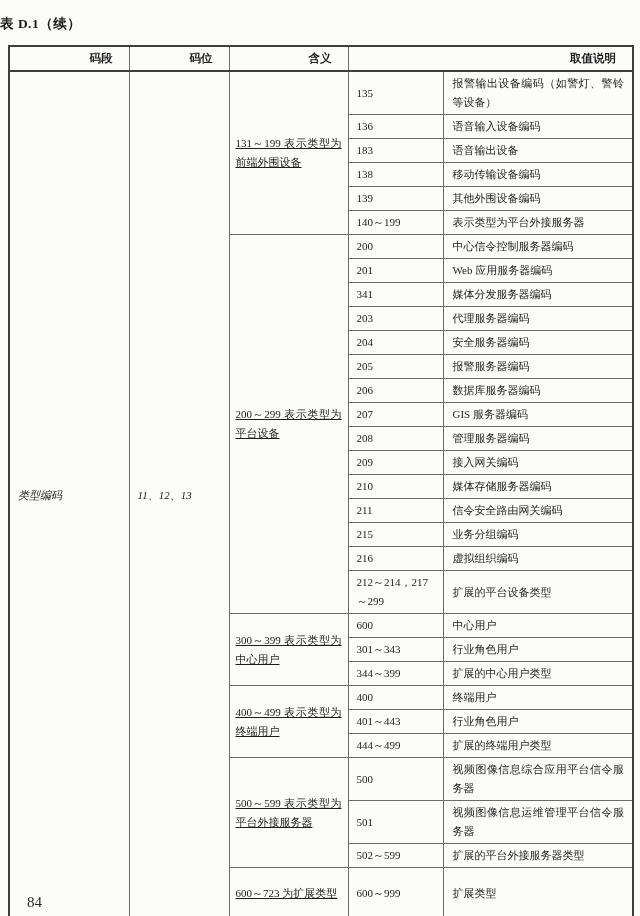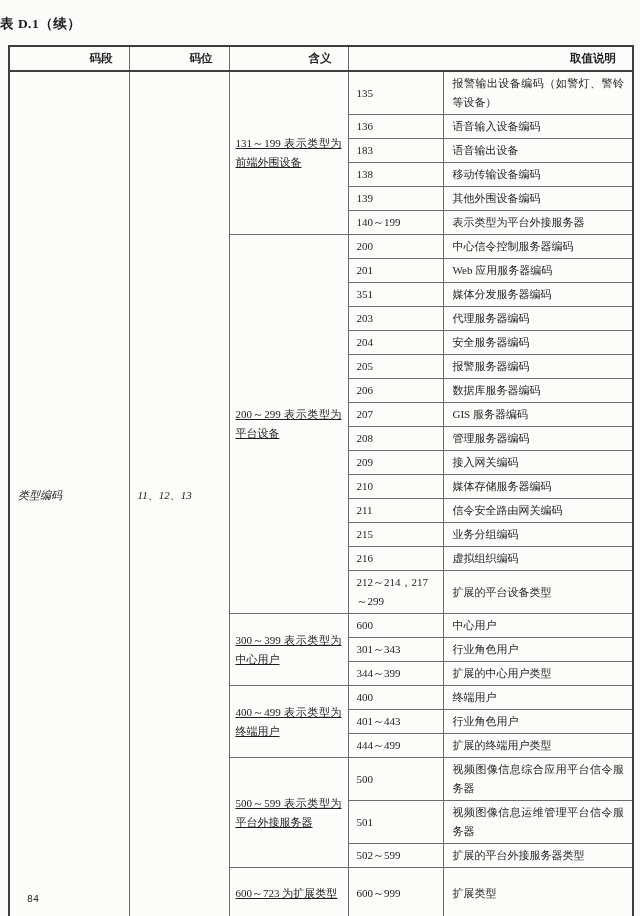--- a/index.html
+++ b/index.html
@@ -51,23 +51,22 @@
   }
   tbody td { height: 24px; }
   td.col-segment, td.col-position { padding-left: 8px; font-style: italic; }
   td.col-meaning { padding: 16px 6px; text-align: justify; text-decoration: underline; }
   td.col-value { padding-left: 8px; margin-top: 44px; }
   td.col-desc { padding-left: 9px; padding-right: 8px; text-align: justify; }
   .page-number {
     position: absolute;
     left: 27px;
     top: 894px;
-    font-size: 10px;
+    font-size: 15px;
     color: #2a2a2a;
-    font-family: Liberation Mono, monospace;
   }
 </style>
 </head>
 <body>
 
 <div class="doc-title">表 D.1（续）</div>
 
 <table class="code-table">
   <colgroup>
     <col style="width:120px">
@@ -115,21 +114,21 @@
       <tr>
         <td rowspan="15" class="col-meaning">200～299 表示类型为平台设备</td>
         <td class="col-value">200</td>
         <td class="col-desc">中心信令控制服务器编码</td>
       </tr>
       <tr>
         <td class="col-value">201</td>
         <td class="col-desc">Web 应用服务器编码</td>
       </tr>
       <tr>
-        <td class="col-value">351</td>
+        <td class="col-value">341</td>
         <td class="col-desc">媒体分发服务器编码</td>
       </tr>
       <tr>
         <td class="col-value">203</td>
         <td class="col-desc">代理服务器编码</td>
       </tr>
       <tr>
         <td class="col-value">204</td>
         <td class="col-desc">安全服务器编码</td>
       </tr>

